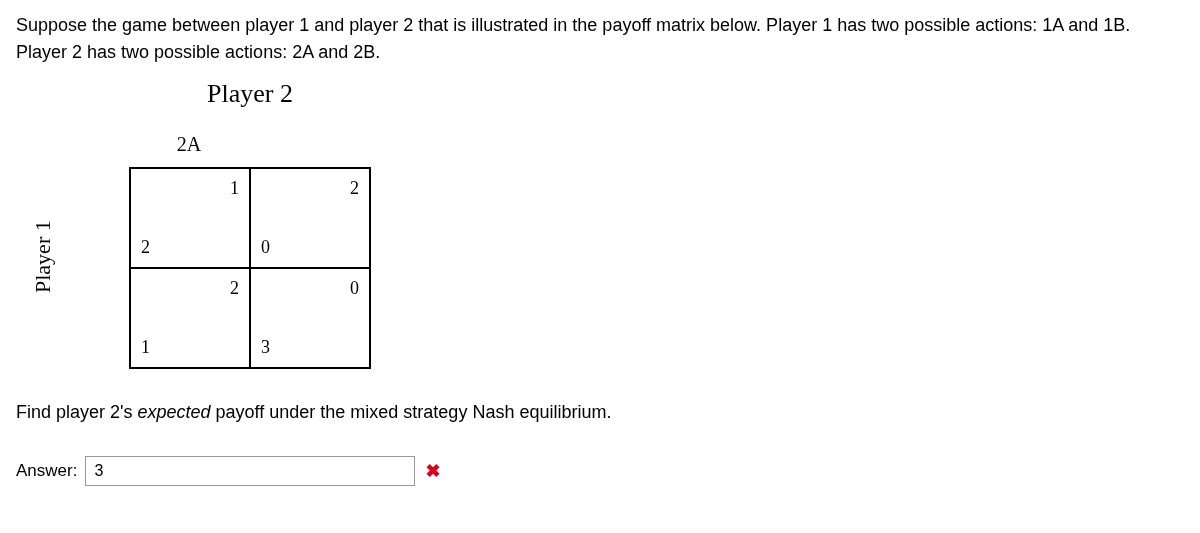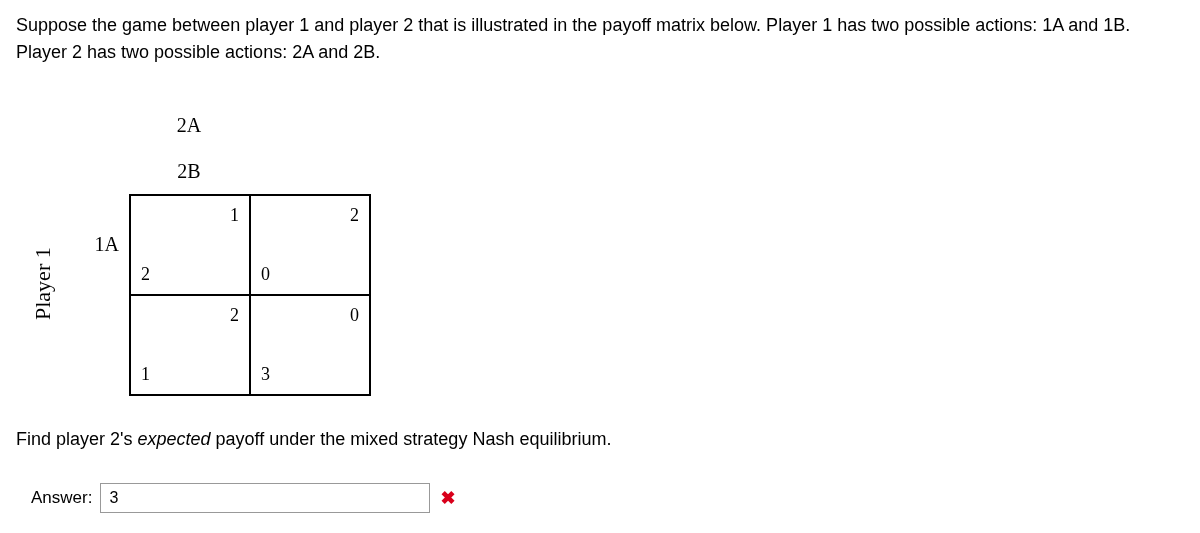--- a/index.html
+++ b/index.html
@@ -9,21 +9,21 @@
     }
     body {
       font-family: -apple-system, BlinkMacSystemFont, 'Segoe UI', Arial, sans-serif;
       background: #fff;
       padding: 12px 16px;
       color: #000;
       font-size: 18px;
       line-height: 1.5;
     }
     .intro-text {
-      margin-bottom: 36px;
+      margin-bottom: 8px;
     }
     .matrix-container {
       margin-left: 10px;
       margin-bottom: 30px;
       display: flex;
       align-items: center;
     }
     .player1-label {
       writing-mode: vertical-rl;
       transform: rotate(180deg);
@@ -43,21 +43,20 @@
     .player2-label {
       text-align: center;
       font-size: 26px;
       font-family: Georgia, serif;
       margin-bottom: 8px;
       padding-left: 60px;
     }
     .col-headers {
       display: flex;
       padding-left: 60px;
-      flex-direction: column;
     }
     .col-header {
       width: 120px;
       text-align: center;
       font-size: 20px;
       font-family: Georgia, serif;
       padding: 8px 0;
     }
     .matrix-body {
       display: flex;
@@ -102,21 +101,20 @@
       margin-bottom: 30px;
     }
     .italic {
       font-style: italic;
       margin-top: 16px;
     }
     .answer-row {
       display: flex;
       align-items: center;
       gap: 8px;
-      margin-left: 15px;
     }
     .answer-label {
       font-size: 17px;
     }
     .answer-input {
       border: 1px solid #999;
       padding: 4px 8px;
       font-size: 16px;
       width: 330px;
       height: 30px;
@@ -130,27 +128,26 @@
     }
   </style>
 </head>
 <body>
 
 <div class="intro-text">Suppose the game between player 1 and player 2 that is illustrated in the payoff matrix below.  Player 1 has two possible actions: 1A and 1B.  Player 2 has two possible actions: 2A and 2B.</div>
 
 <div class="matrix-container">
   <div class="player1-label">Player 1</div>
   <div class="matrix-inner">
+    <div class="player2-label">Player 2</div>
     <div class="col-headers">
       <div class="col-header">2A</div>
-      <div class="col-header">2B</div>
     </div>
     <div class="matrix-body">
       <div class="row-headers">
-        <div class="row-header">1A</div>
       </div>
       <div class="grid">
         <div class="cell">
           <span class="top-right">1</span>
           <span class="bottom-left">2</span>
         </div>
         <div class="cell">
           <span class="top-right">2</span>
           <span class="bottom-left">0</span>
         </div>

